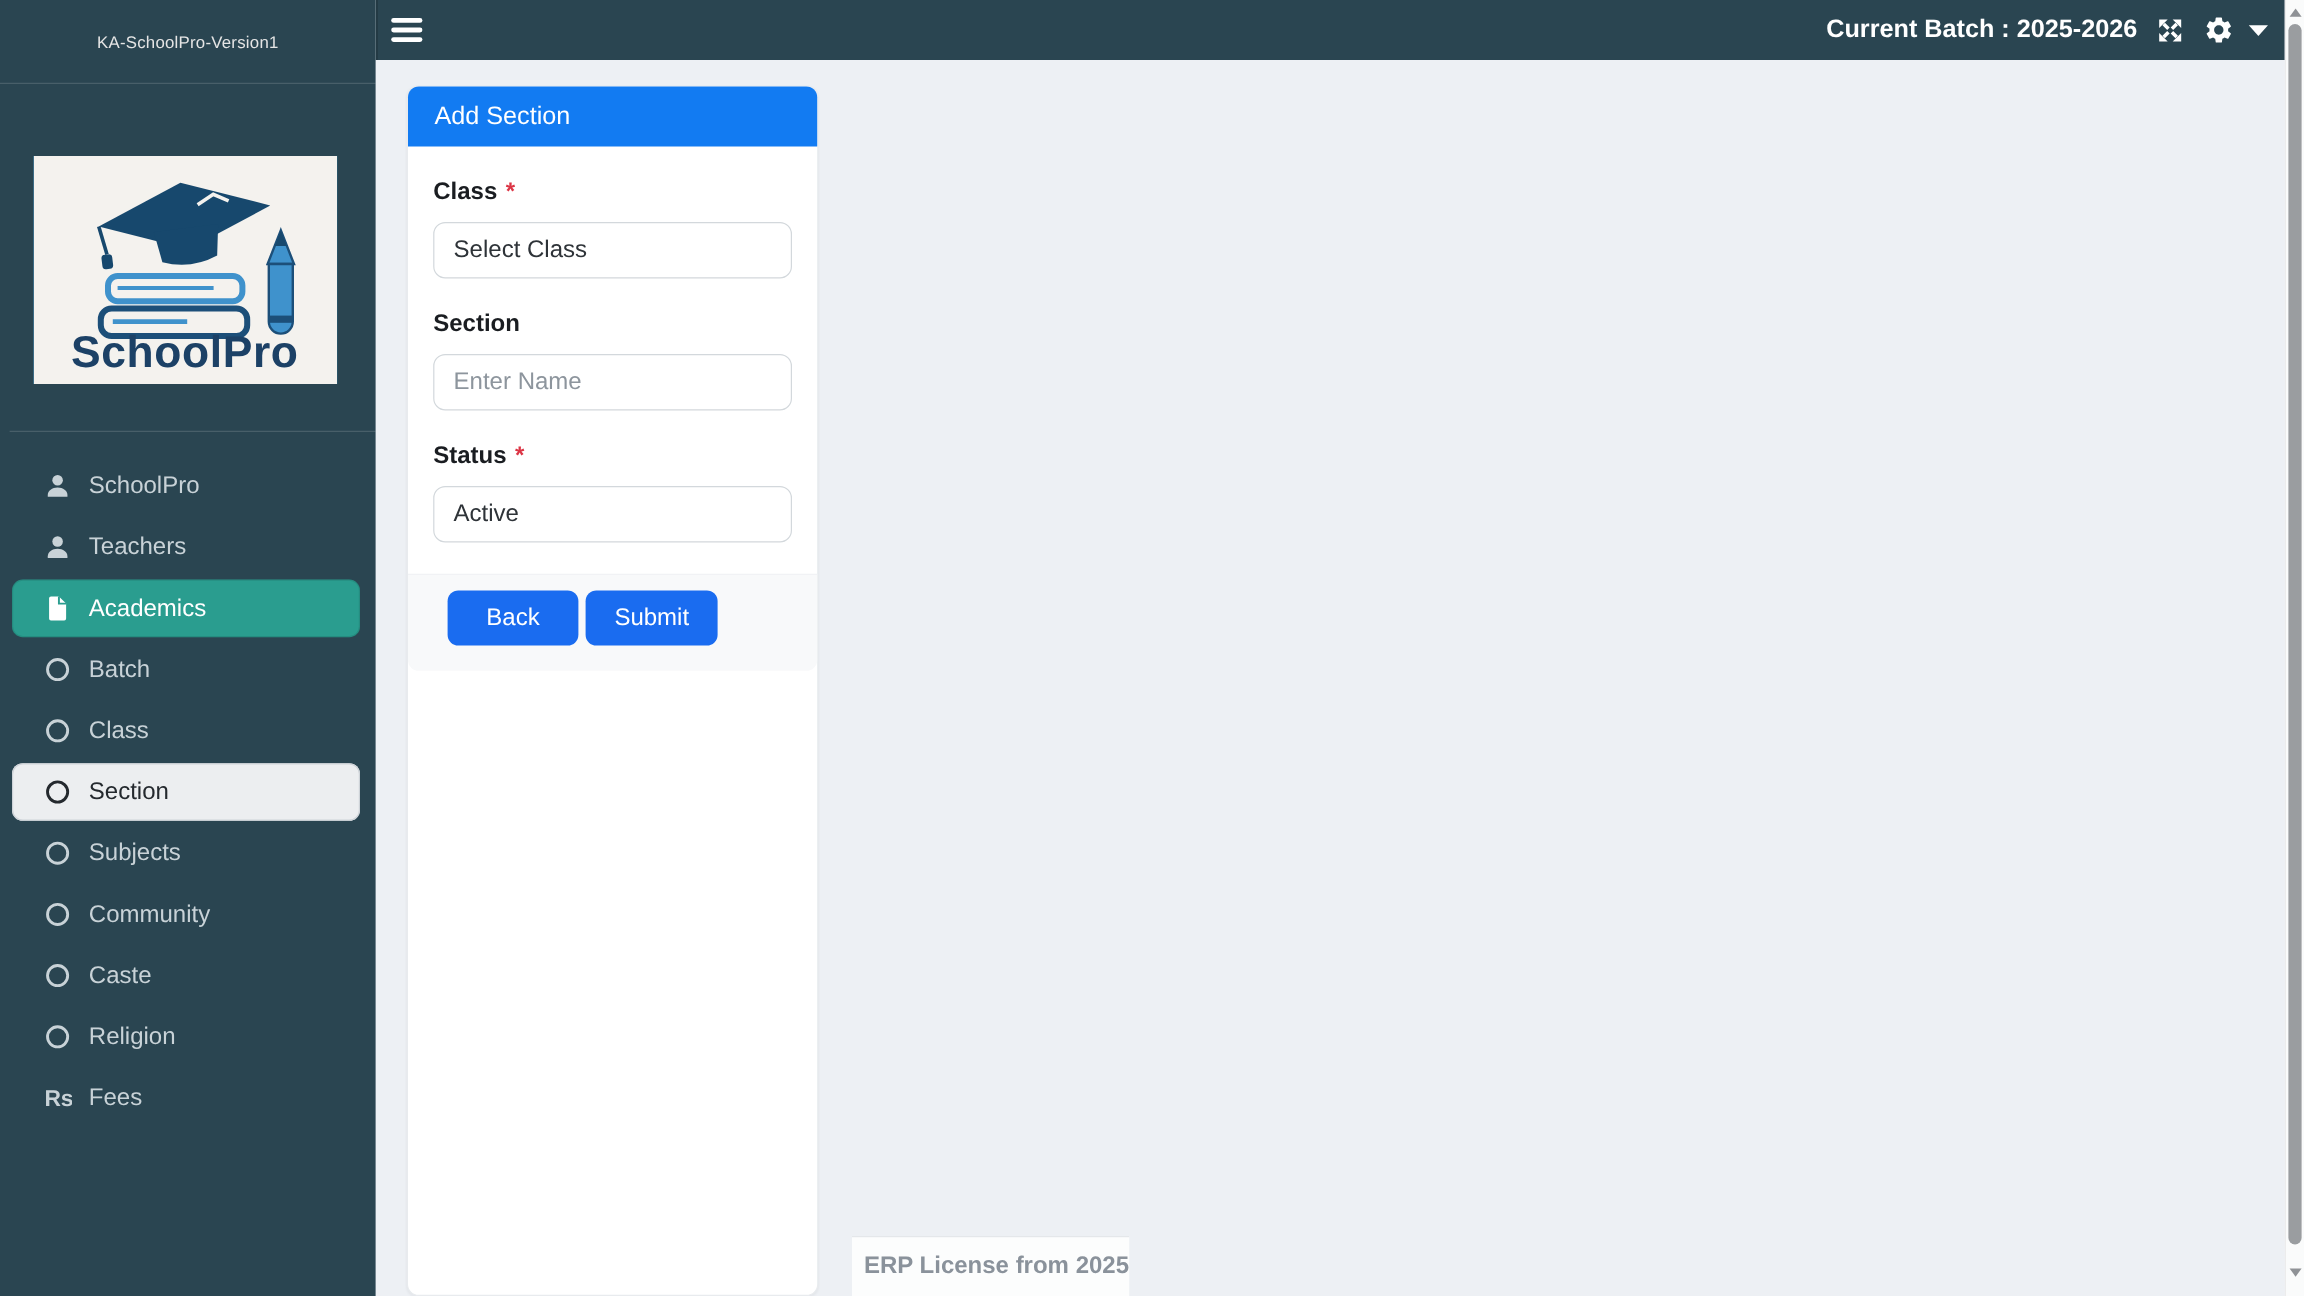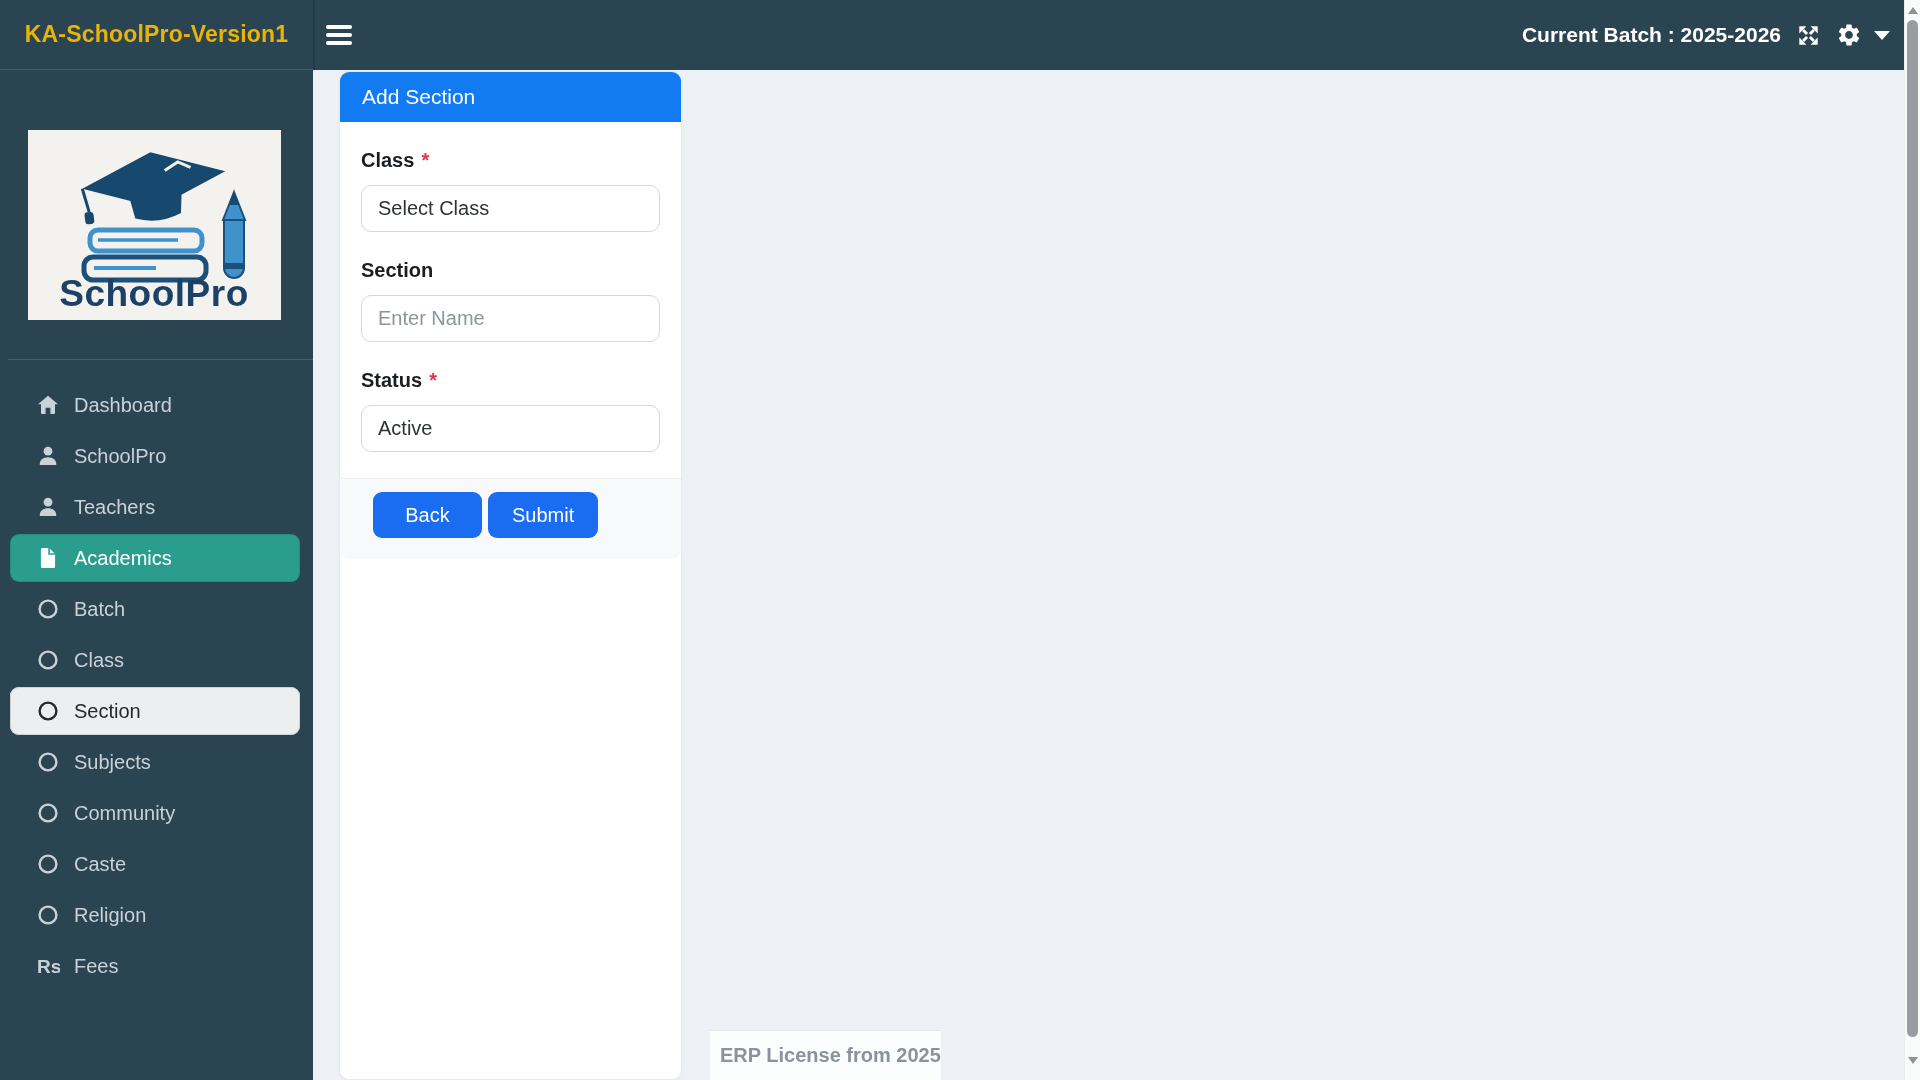--- a/index.html
+++ b/index.html
@@ -3,38 +3,38 @@
 <meta charset="utf-8">
 <style>
   * { margin:0; padding:0; box-sizing:border-box; }
   html,body { width:1920px; height:1080px; overflow:hidden;
     font-family:"Liberation Sans","DejaVu Sans",sans-serif; background:#edf0f4; cursor:default; }
 
   
   .sidebar { position:absolute; left:0; top:0; width:313px; height:1080px;
     background:#2a4551; z-index:3; }
   .sb-title { height:70px; display:flex; align-items:center; justify-content:center;
-    color:#eab308; font-size:23px; font-weight:700; letter-spacing:.2px;
+    color:#e5e5e5; font-size:14px; font-weight:400; letter-spacing:.2px;
     border-bottom:1px solid rgba(255,255,255,.14); }
   .logo-card { width:253px; height:190px; margin:60px 32px 0 28px; background:#0369a1; }
   .logo-card svg { display:block; width:100%; height:100%; }
   .sb-divider { border-top:1px solid rgba(255,255,255,.14); margin:39px 0 0 8px; }
   .nav { margin-top:21px; }
   .nav-item { height:48px; margin:3px 13px 3px 10px; border-radius:9px;
     display:flex; align-items:center; padding-left:26px; color:#c8d2d7; }
   .nav-item .nav-icon { width:24px; height:24px; margin-right:14px; flex:none; }
   .nav-label { font-size:20px; white-space:nowrap; }
   .nav-item.active-teal { background:#2a9d8f; color:#ffffff;
     box-shadow:inset 0 0 0 1px rgba(0,0,0,.10); }
   .nav-item.active-light { background:#eceef0; color:#24292e;
     box-shadow:inset 0 0 0 1px #ced3d8; }
   .nav-icon { color:inherit; }
 
   
-  .topbar { position:absolute; left:313px; top:0; right:16px; height:70px;
+  .topbar { position:absolute; left:313px; top:0; right:16px; height:50px;
     background:#2a4551; display:flex; align-items:center; padding:0 14px 0 13px;
     box-shadow:inset 2px 0 0 rgba(0,0,0,.15); z-index:2;gap:25px; }
   .hamburger { width:26px; display:flex; flex-direction:column; gap:4px; cursor:pointer; }
   .hamburger span { display:block; height:4px; border-radius:2px; background:#ffffff; }
   .topbar-right { margin-left:auto; display:flex; align-items:center; color:#fff; }
   .batch-label { font-size:21px; font-weight:bold; white-space:nowrap; }
   .tb-icon { display:block; margin-left:15px; cursor:pointer; }
   .caret-down { width:0; height:0; margin-left:12px; border-left:8px solid transparent;
     border-right:8px solid transparent; border-top:9px solid #ffffff; cursor:pointer; }
 
@@ -131,26 +131,20 @@
       <polygon points="206,62 201,75 211,75" fill="#17486d"></polygon>
       <path d="M196 90 h20 v48 a10 10 0 0 1 -20 0 Z" fill="#3f92cc" stroke="#1c4f79" stroke-width="2"></path>
       <rect x="196" y="133" width="20" height="6" fill="#1c4f79"></rect>
       <text x="126" y="176" text-anchor="middle" font-size="37" font-weight="bold" fill="#1c4166" letter-spacing="0.5" font-family="Liberation Sans, DejaVu Sans, sans-serif">SchoolPro</text>
     </svg>
   </div>
 
   <div class="sb-divider"></div>
 
   <nav class="nav">
-  <div class="nav-item">
-    <svg class="nav-icon">
-          <use href="#home-icon"></use>
-        </svg>
-    <span class="nav-label">Dashboard</span>
-  </div>
 
   <div class="nav-item">
     <svg class="nav-icon">
           <use href="#user-icon"></use>
         </svg>
     <span class="nav-label">SchoolPro</span>
   </div>
 
   <div class="nav-item">
     <svg class="nav-icon">

